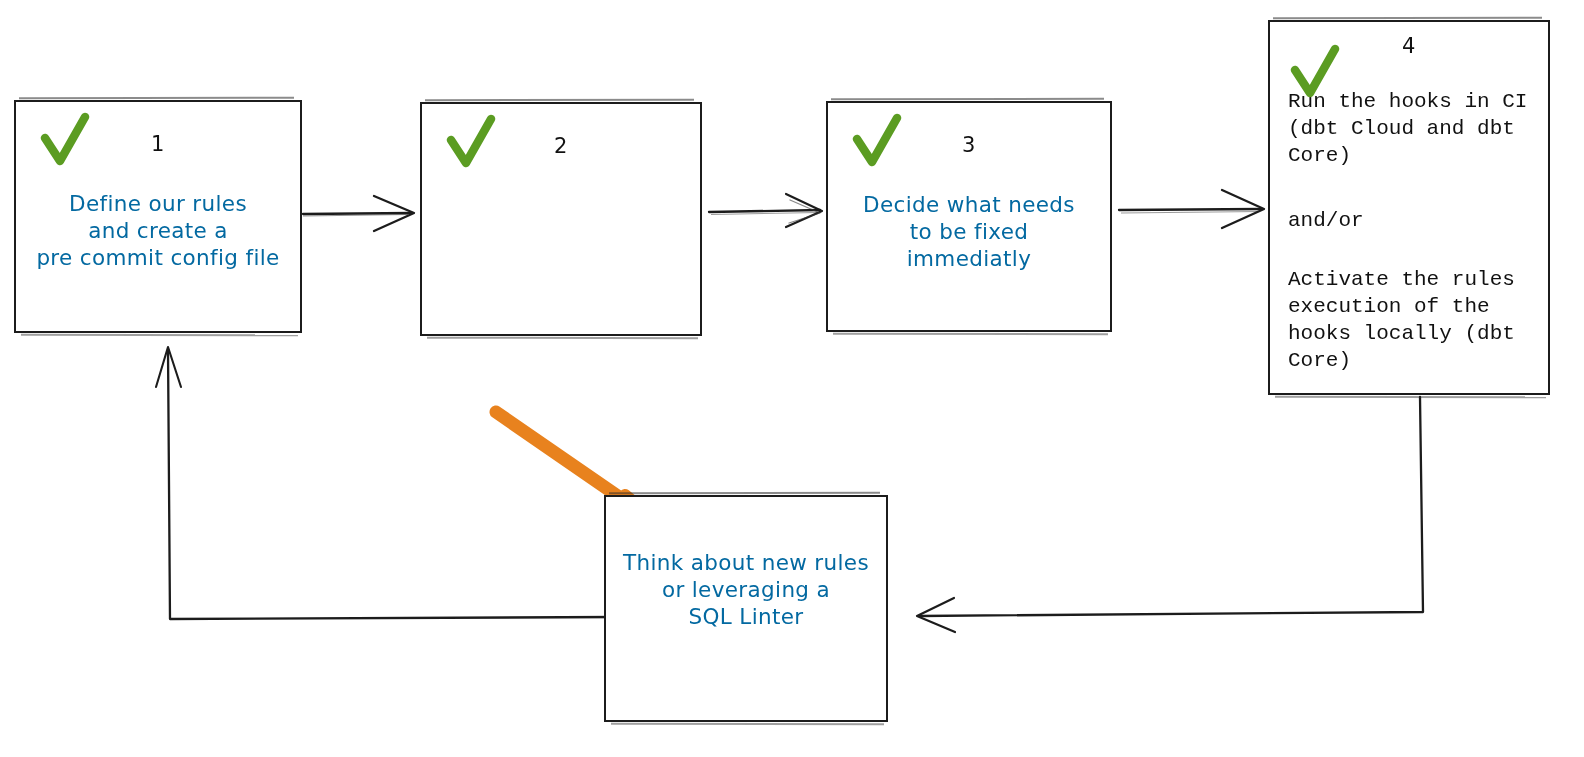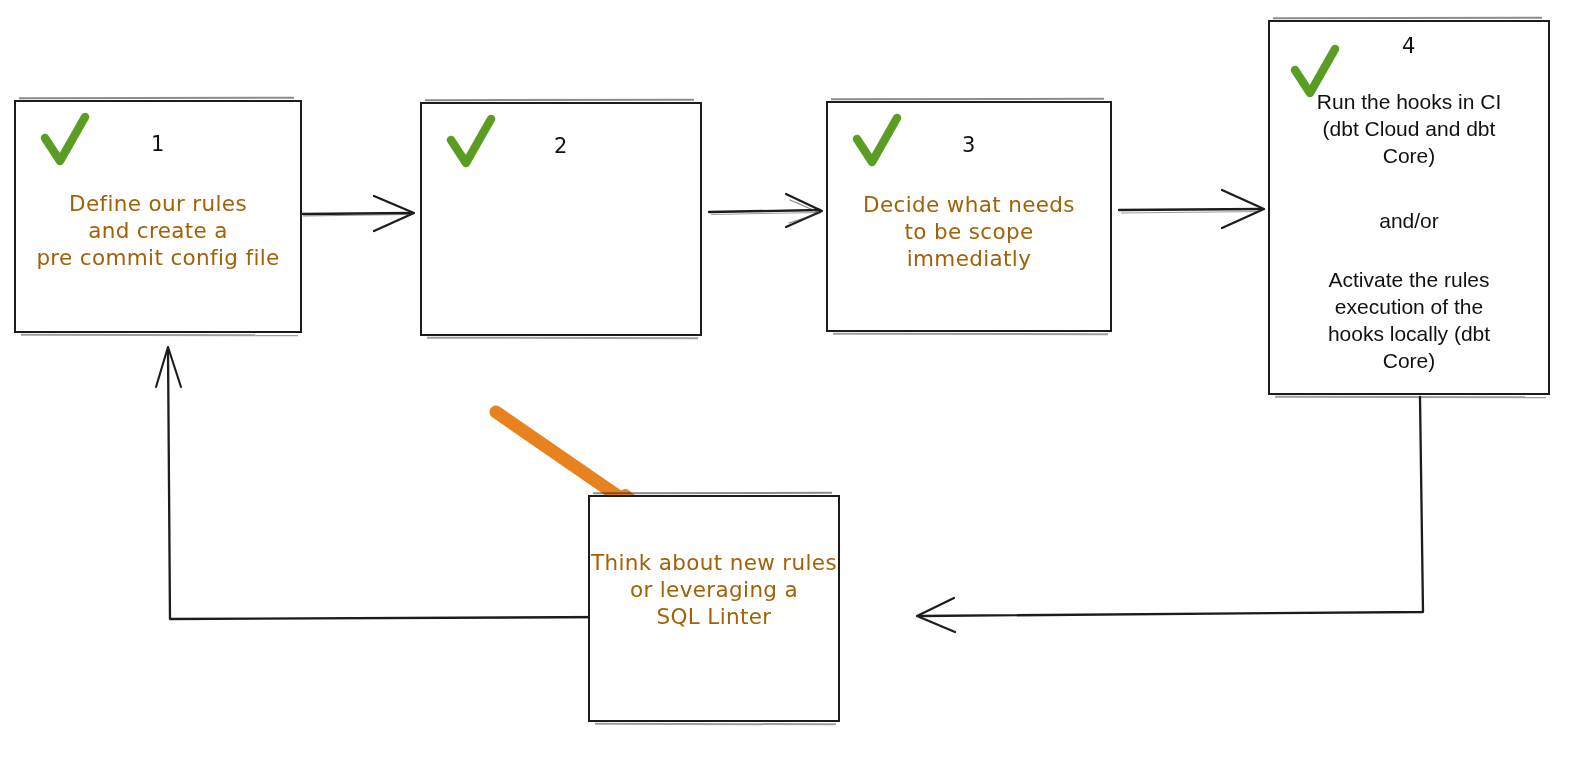--- a/index.html
+++ b/index.html
@@ -75,41 +75,41 @@
     font-family: "DejaVu Sans", sans-serif;
     letter-spacing: .5px;
   }
   .node-text {
     position: absolute;
     left: 0;
     width: 100%;
     text-align: center;
     font-size: 21.5px;
     line-height: 27px;
-    color: #a16207;
+    color: #0369a1;
     font-family: "DejaVu Sans", sans-serif;
     letter-spacing: .35px;
     white-space: pre-line;
   }
   #box1 { left: 14px;   top: 100px; width: 288px; height: 233px; }
   #box2 { left: 420px;  top: 102px; width: 282px; height: 234px; }
   #box3 { left: 826px;  top: 101px; width: 286px; height: 231px; }
   #box4 { left: 1268px; top: 20px;  width: 282px; height: 375px; }
-  #box5 { left: 588px;  top: 495px; width: 252px; height: 227px; }
+  #box5 { left: 604px;  top: 495px; width: 284px; height: 227px; }
 
   #box1 .node-text { top: 88px; }
   #box2 .node-text { top: 92px; }
   #box3 .node-text { top: 88px; }
   #box5 .node-text { top: 52px; }
 
   #box4 .step-num { top: 12px; }
   #box4 .check { top: 22px; left: 20px; }
-  .b4-line { position: absolute; left: 0; width: 100%; text-align: center;
+  .b4-line { position: absolute; left: 18px; width: 100%; text-align: left;
              font-size: 21px; line-height: 27px; color: #111111;
-             font-family: Liberation Sans, sans-serif; white-space: pre-line; }
+             font-family: Liberation Mono, monospace; white-space: pre-line; }
   #b4a { top: 66px; }
   #b4b { top: 185px; }
   #b4c { top: 244px; }
 </style>
 </head>
 <body>
 
 <svg id="canvas" viewBox="0 0 1584 757" xmlns="http://www.w3.org/2000/svg">
 
   <g>
@@ -169,21 +169,21 @@
   </div>
 </div>
 
 <div class="node" id="box3">
   <div class="node-inner">
     <svg class="check" viewBox="0 0 52 58">
       <path d="M5,26 L20,49 L45,5" stroke="#5b9c22" stroke-width="8.5" fill="none" stroke-linecap="round" stroke-linejoin="round"></path>
     </svg>
     <div class="step-num">3</div>
     <div class="node-text">Decide what needs
-to be scope
+to be fixed
 immediatly</div>
   </div>
 </div>
 
 <div class="node" id="box4">
   <div class="node-inner">
     <svg class="check" viewBox="0 0 52 58">
       <path d="M5,26 L20,49 L45,5" stroke="#5b9c22" stroke-width="8.5" fill="none" stroke-linecap="round" stroke-linejoin="round"></path>
     </svg>
     <div class="step-num">4</div>

